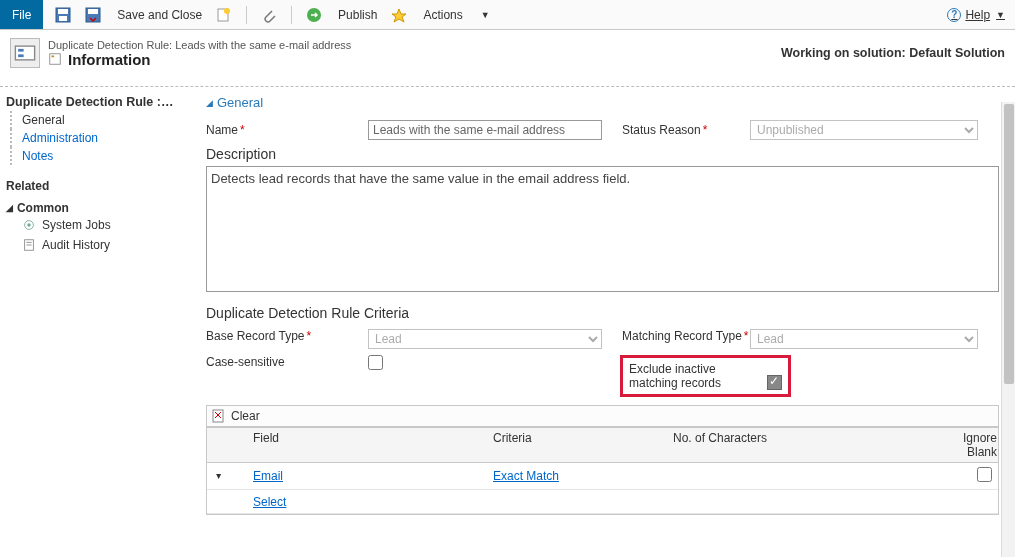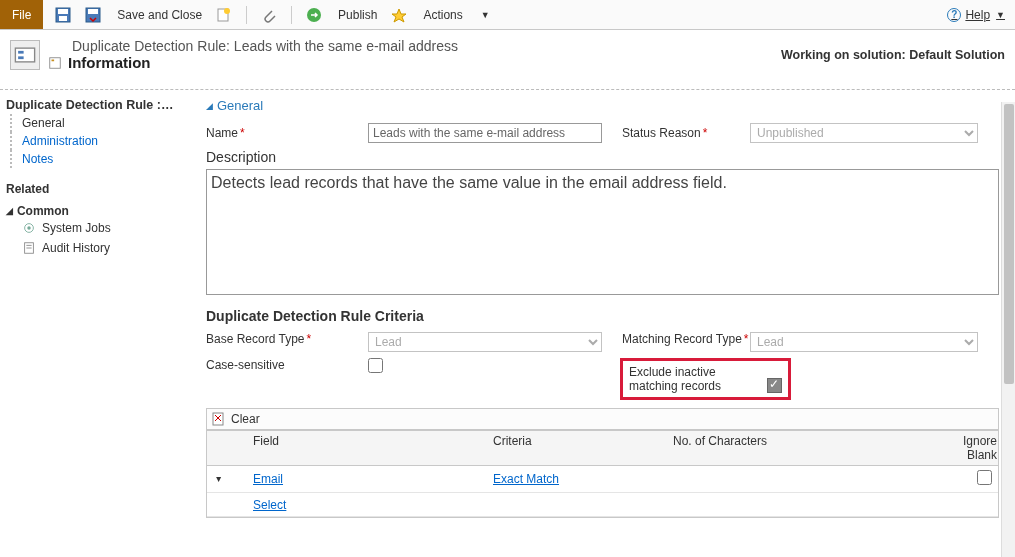--- a/index.html
+++ b/index.html
@@ -1,33 +1,33 @@
 <!DOCTYPE html>
 <html><head>
 <meta charset="utf-8">
 <style>
 * { box-sizing: border-box; margin: 0; padding: 0; }
 body { font-family: "Segoe UI", Tahoma, sans-serif; font-size: 12px; color: #333; background: #fff; width: 1015px; height: 557px; overflow: hidden; }
 
 
 .toolbar { display: flex; align-items: center; height: 30px; border-bottom: 1px solid #c8c8c8; background: #fafafa; }
-.file-tab { background: #a16207; color: #fff; padding: 0 12px; height: 100%; display: flex; align-items: center; font-size: 12px; }
+.file-tab { background: #0369a1; color: #fff; padding: 0 12px; height: 100%; display: flex; align-items: center; font-size: 12px; }
 .toolbar-items { display: flex; align-items: center; gap: 6px; padding: 0 8px; }
 .tb-btn { display: flex; align-items: center; gap: 16px; padding: 2px 4px; cursor: pointer; }
 .tb-btn svg { width: 16px; height: 16px; }
 .tb-sep { width: 1px; height: 18px; background: #ccc; margin: 0 4px; }
 .tb-spacer { flex: 1; }
 .help-link { display: flex; align-items: center; gap: 4px; padding: 0 10px; color: #333; text-decoration: underline; }
 .help-icon { width:14px; height:14px; border-radius:50%; border:1.5px solid #2a7ab9; display:inline-flex; align-items:center; justify-content:center; color:#2a7ab9; font-size:10px; font-weight:bold; }
 .drop-caret { font-size: 9px; margin-left: 2px; }
 
 
 .header { display: flex; align-items: center; padding: 8px 10px 18px 10px; border-bottom: 1px dashed #bbb; }
 .header-icon { width: 30px; height: 30px; background: #eee; border: 1px solid #bbb; margin-right: 8px; display:flex; align-items:center; justify-content:center; }
-.header-text .line1 { font-size: 14px; color: #555; margin-left: 24px; }
+.header-text .line1 { font-size: 11px; color: #555; }
 .header-text .line2 { display:flex; align-items:center; gap:6px; }
 .header-text .line2 .title { font-size: 15px; font-weight: 600; color: #222; }
 .header-right { margin-left: auto; font-size: 12.5px; font-weight: 600; }
 
 
 .main { display: flex; height: calc(100% - 30px - 72px); }
 .leftnav { width: 186px; padding: 8px 6px; background: #fff; }
 .leftnav .crumb { font-weight: 600; font-size: 12.5px; margin-bottom: 2px; }
 .tree-item { padding: 2px 0 2px 10px; color: #0066cc; cursor: pointer; border-left: 2px dotted #bbb; margin-left: 4px; }
 .tree-item.selected { color: #333; }
@@ -40,23 +40,23 @@
 .section-toggle { color: #2a7ab9; font-size: 13px; margin-bottom: 10px; display:flex; align-items:center; gap:4px; }
 .form-row { display: flex; align-items: center; flex-wrap: wrap; }
 .label-cell { width: 162px; font-size: 12px; }
 .req { color: #c00; margin-left: 2px; }
 .input-cell { width: 234px; }
 .input-cell input[type=text] { width: 100%; padding: 2px 4px; border: 1px solid #999; color: #666; font-size: 12px; }
 .label-cell2 { width: 128px; margin-left: 20px; }
 .input-cell2 { width: 228px; }
 .input-cell2 select, .select-full { width: 100%; padding: 1px 2px; border: 1px solid #aaa; color: #888; font-size: 12px; background:#fff; }
 .desc-label { font-size: 14px; margin: 6px 0 4px 0; }
-.desc-box { width: calc(100% - 12px); height: 126px; border: 1px solid #999; padding: 4px; font-size: 16px; color: #444; resize: none; font-family: inherit; }
-
-.criteria-hdr { font-size: 14px; font-weight: 700; margin-top: 10px; margin-bottom: 8px; }
+.desc-box { width: calc(100% - 12px); height: 126px; border: 1px solid #999; padding: 4px; font-size: 13px; color: #444; resize: none; font-family: inherit; }
+
+.criteria-hdr { font-size: 14px; font-weight: 400; margin-top: 10px; margin-bottom: 8px; }
 .crit-row { display:flex; align-items:flex-start; margin-bottom: 6px; }
 .highlight-box { border: 3px solid #d81b3a; padding: 4px 6px; display:flex; align-items:flex-end; gap: 10px; }
 .chk { width: 15px; height: 15px; }
 .chk-filled { appearance:none; width:15px; height:15px; background:#888; border:1px solid #666; position:relative; }
 .chk-filled:checked::after { content:"✓"; color:#fff; position:absolute; top:-2px; left:1px; font-size:12px; }
 
 .grid-wrap { border: 1px solid #c8c8c8; margin-top: 8px; width: calc(100% - 12px); }
 .grid-toolbar { display:flex; align-items:center; gap:4px; padding: 2px 4px; border-bottom: 1px solid #c8c8c8; background:#fcfcfc; }
 .grid-head { display: grid; grid-template-columns: 40px 240px 180px 290px 1fr; background: #f5f5f5; box-shadow: 0 -1px 0 #c8c8c8 inset, 0 1px 0 #c8c8c8 inset; }
 .grid-head div { padding: 4px 6px; font-size: 12px; color: #333; }

